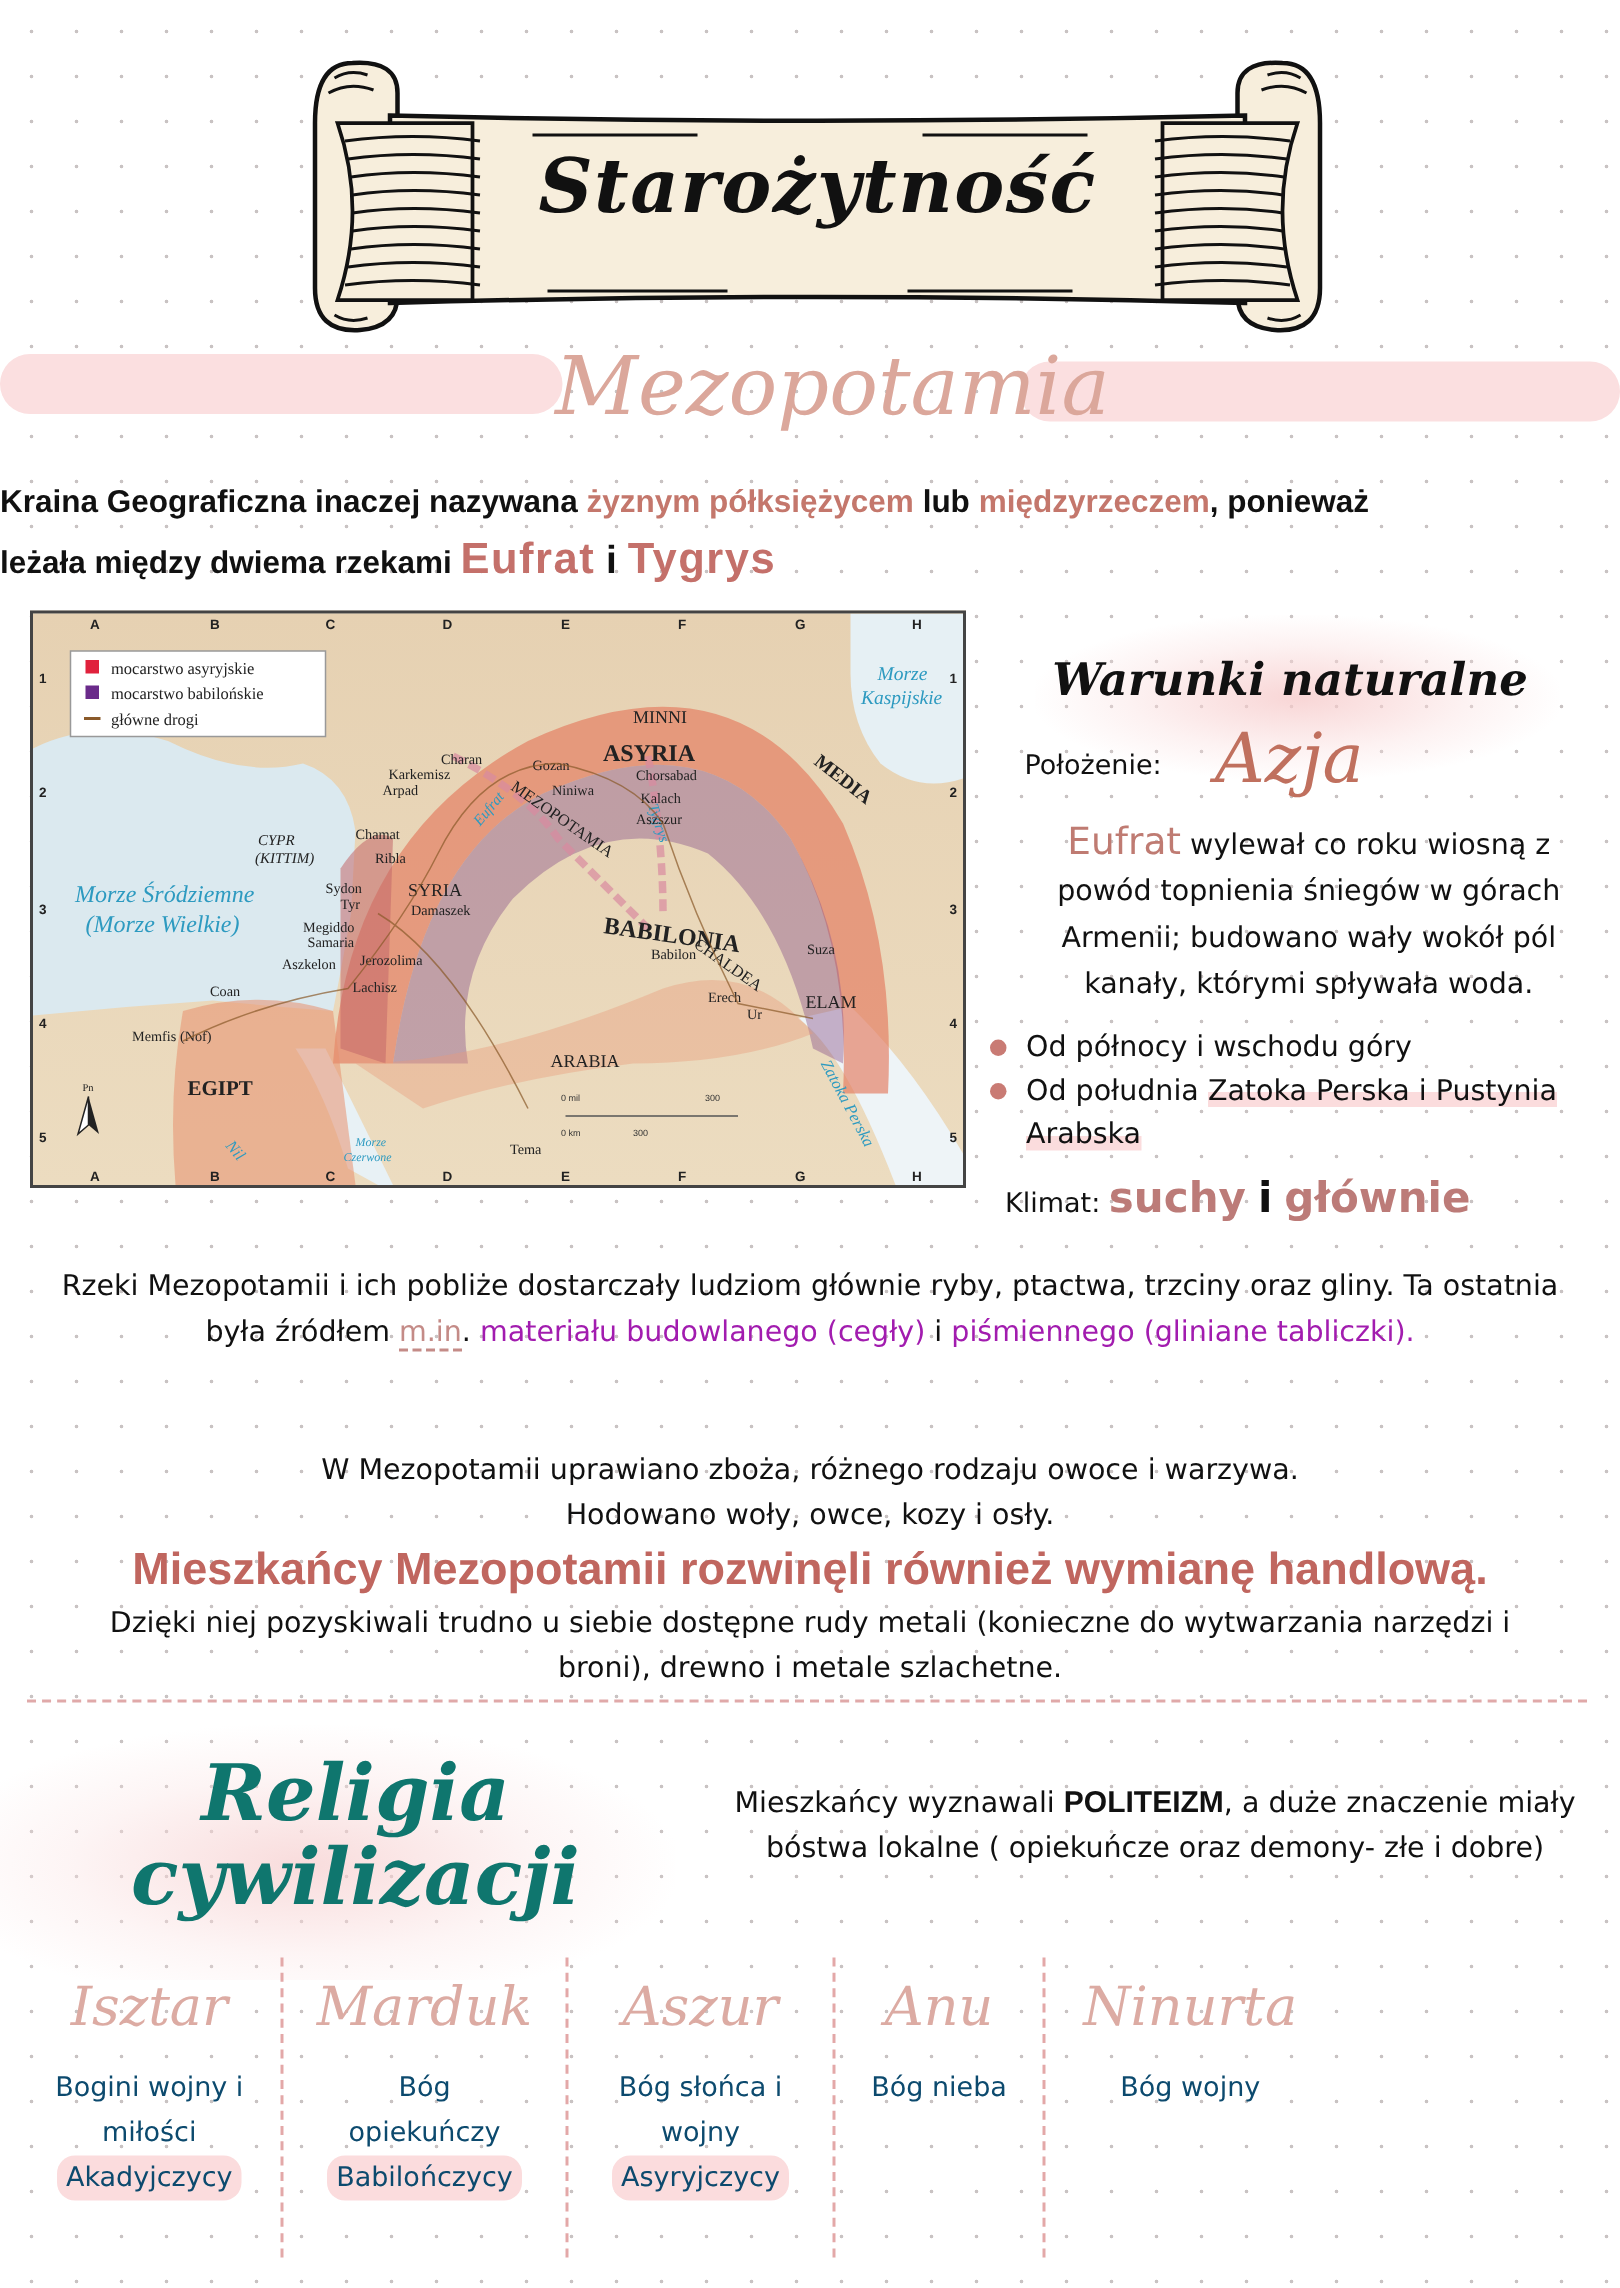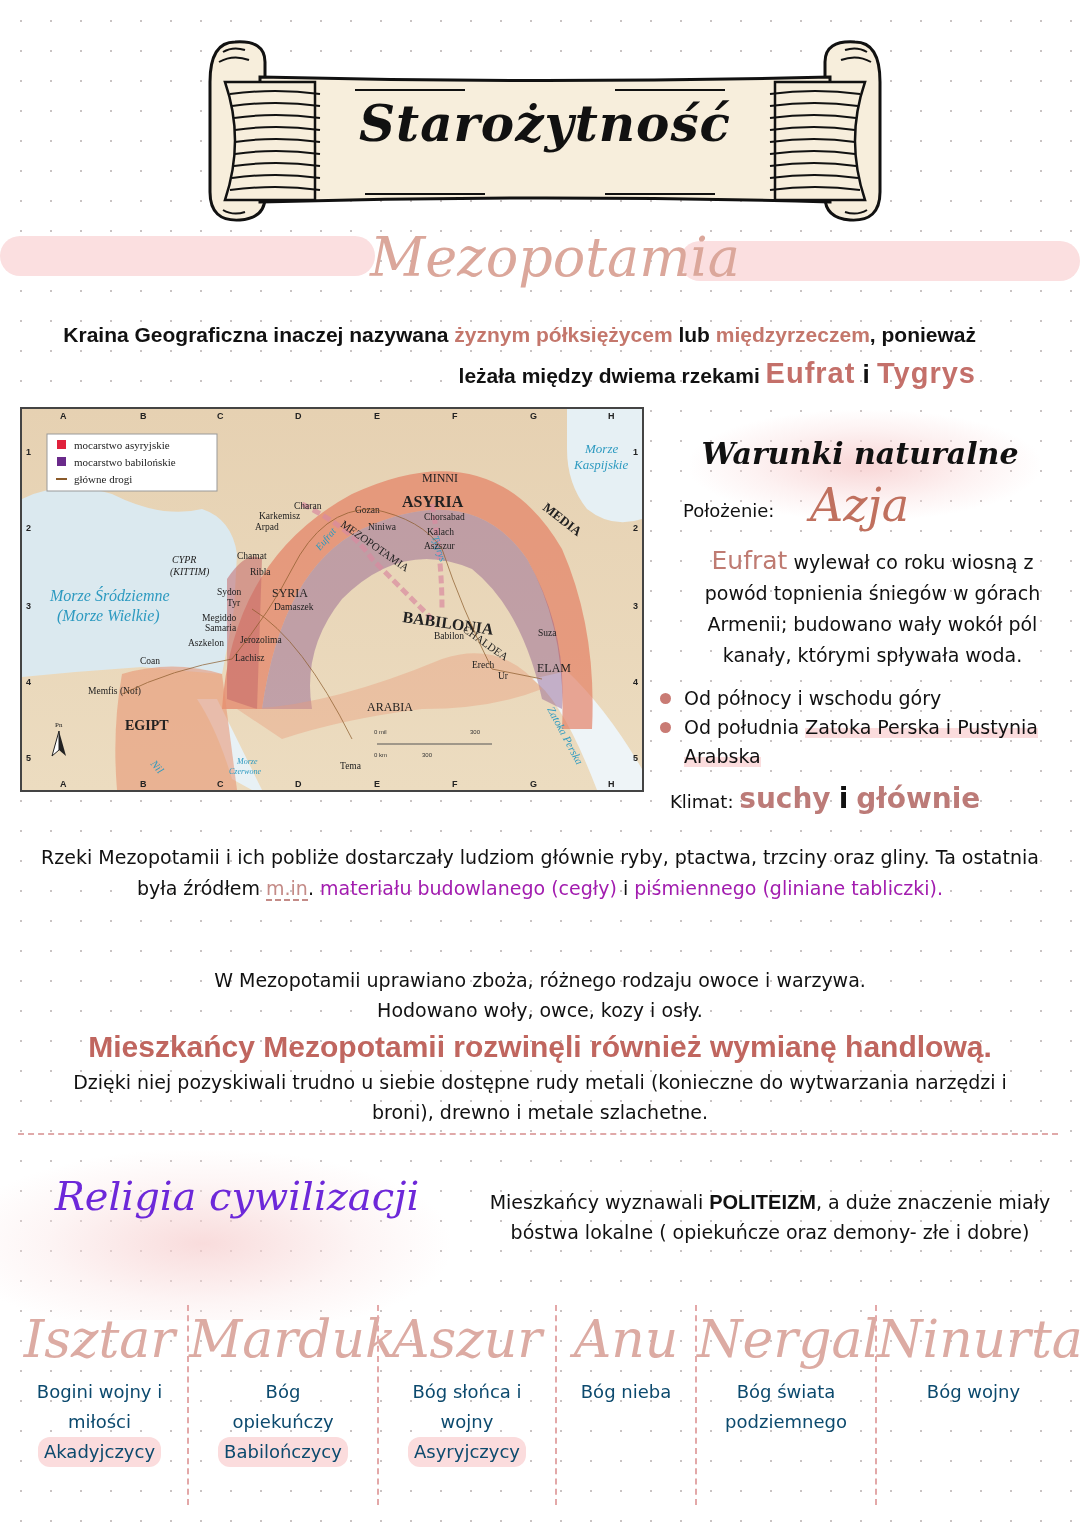--- a/index.html
+++ b/index.html
@@ -29,21 +29,21 @@
   .bar-left { left: 0; top: 236px; width: 375px; }
   .bar-right { left: 680px; top: 241px; width: 400px; }
   .mezo-title {
     left: 370px; top: 226px; width: 310px; text-align: center;
     font-family: "DejaVu Serif", serif; font-style: italic;
     font-size: 54px; color: #dba79b; font-weight: normal;
   }
 
   
   .intro {
-    left: 0; top: 316px; width: 976px; text-align: right;
+    left: 0; top: 316px; width: 976px; text-align: left;
     font-family: "Liberation Sans", sans-serif; font-weight: bold;
     font-size: 21px; line-height: 38px; color: #111;
   }
   .hl { color: #c4776c; }
   .hl-big { color: #c4706a; font-size: 29px; letter-spacing: 1px; }
 
   
   .map {
     left: 20px; top: 407px; width: 624px; height: 385px;
     border: 2px solid #444; overflow: hidden; background: #e9dcc4;
@@ -102,33 +102,33 @@
   .p3 { top: 1067px; line-height: 30px; padding: 0 60px; }
   .divider { left: 18px; top: 1133px; width: 1040px; border-top: 2px dashed #e0a9a9; }
 
   
   .glow-rel {
     left: 0; top: 1150px; width: 450px; height: 170px;
     background: radial-gradient(ellipse at 45% 55%, rgba(246,205,205,0.7) 0%, rgba(250,226,226,0.35) 45%, rgba(255,255,255,0) 72%);
   }
   .rel-title {
     left: 12px; top: 1168px; width: 450px; text-align: center;
-    font-family: "DejaVu Serif", serif; font-weight: normal; font-style: italic;
-    font-size: 40px; line-height: 56px; color: #6d28d9;
+    font-family: "DejaVu Serif", serif; font-weight: bold; font-style: italic;
+    font-size: 52px; line-height: 56px; color: #0f766e;
   }
   .rel-text { left: 460px; top: 1187px; width: 620px; text-align: center; font-family: "DejaVu Sans", sans-serif; font-size: 19px; line-height: 30px; color: #111; }
   .rel-text b { font-family: "Liberation Sans", sans-serif; font-weight: bold; font-size: 20px; }
 
   
   .gods { left: 12px; top: 1305px; width: 1068px; height: 200px; display: flex; }
   .god { position: relative; text-align: center; padding-top: 4px; }
   .god + .god { border-left: 2px dashed #e3a8a8; }
   .god-name {
     display: block; font-family: "DejaVu Serif", serif; font-style: italic;
-    font-size: 52px; color: #dcaba3; height: 68px; line-height: 60px;
+    font-size: 36px; color: #dcaba3; height: 68px; line-height: 60px;
   }
   .god-desc { font-family: "DejaVu Sans", sans-serif; font-size: 18px; line-height: 30px; color: #0c4a6e; padding: 0 6px; }
   .god-desc span { display: block; }
   .god-desc .mark { background: #fbdcdd; border-radius: 12px; padding: 0 6px; display: inline-block; }
 </style>
 </head>
 <body>
 
 <div class="abs scroll">
   <svg viewBox="0 0 680 205">
@@ -406,26 +406,19 @@
       <span>wojny</span>
       <span class="mark">Asyryjczycy</span>
     </div>
   </div>
   <div class="god" style="width:140px">
     <span class="god-name">Anu</span>
     <div class="god-desc">
       <span>Bóg nieba</span>
     </div>
   </div>
-  <div class="god" style="width:180px">
-    <span class="god-name">Nergal</span>
-    <div class="god-desc">
-      <span>Bóg świata</span>
-      <span>podziemnego</span>
-    </div>
-  </div>
   <div class="god" style="width:195px">
     <span class="god-name">Ninurta</span>
     <div class="god-desc">
       <span>Bóg wojny</span>
     </div>
   </div>
 </div>
 
 </body></html>

